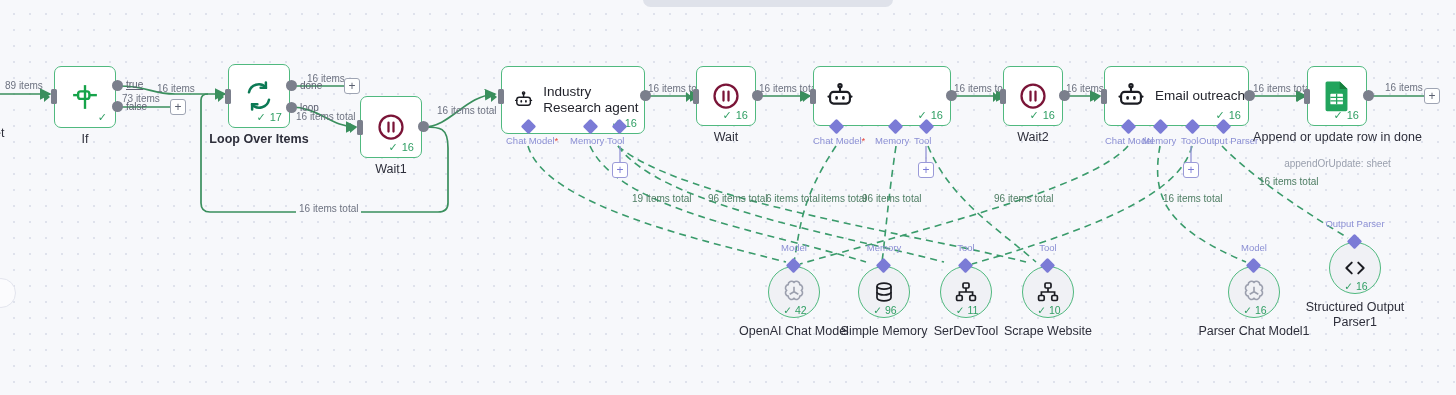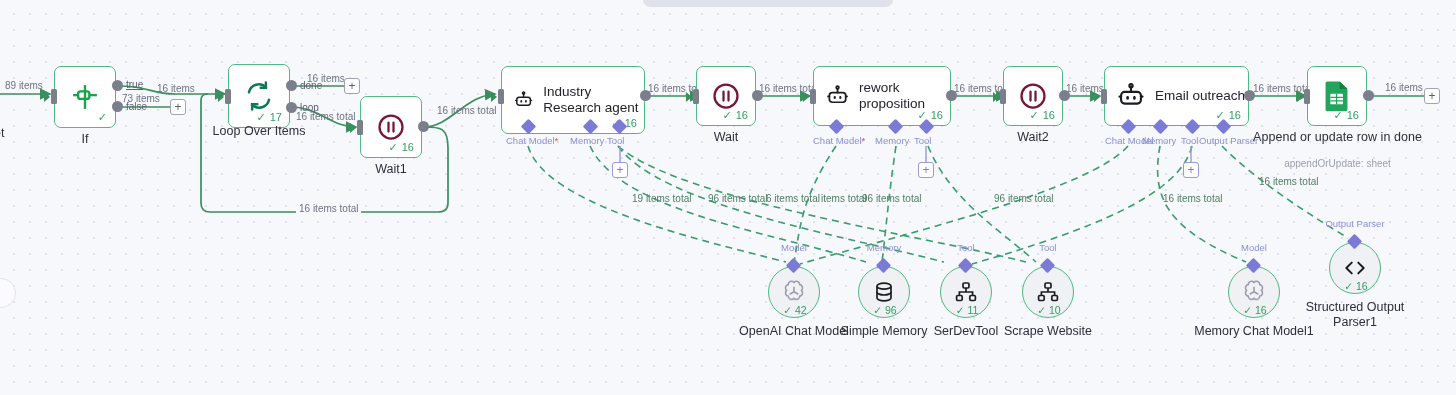--- a/index.html
+++ b/index.html
@@ -217,21 +217,21 @@
         <path d="M20 15a8 8 0 0 1-13.5 4"></path>
           <polyline points="6.5 22.8 6.5 18.6 10.7 18.6"></polyline>
       </svg>
       <span class="check"><span class="tick">✓</span> <span>17</span></span>
     </div>
     <div class="port-in" style="left:-3px;top:25px;"></div>
     <div class="port-out" style="left:58px;top:16px;"></div>
     <div class="port-out" style="left:58px;top:38px;"></div>
     <div class="elabel" style="left:72px;top:16px;color:#5c6070;">done</div>
     <div class="elabel" style="left:72px;top:38px;color:#5c6070;">loop</div>
-    <div class="nlabel" style="left:-29px;top:60px;width:120px;">Loop Over Items</div>
+    <div class="nlabel" style="left:-29px;top:68px;width:120px;font-weight:bold;">Loop Over Items</div>
   </div>
   <div class="plus" style="left:344px;top:78px;">+</div>
 
   <div class="node" style="left:360px;top:96px;">
     <div class="nbox sq">
       <svg class="ic" width="30" height="30" viewBox="0 0 24 24" fill="none" stroke="#7a1437" stroke-width="1.8">
         <circle cx="12" cy="12" r="9.2"></circle>
           <path d="M10 8.4v7.2M14 8.4v7.2" stroke-linecap="round"></path>
       </svg>
       <span class="check"><span class="tick">✓</span> <span>16</span></span>
@@ -282,21 +282,20 @@
   <div class="node" style="left:813px;top:66px;">
     <div class="nbox wide" style="width:138px;height:60px;">
       <svg class="ic" width="28" height="28" viewBox="0 0 24 24" fill="none" stroke="#1b1c22" stroke-width="1.8">
         <rect x="3.5" y="8.5" width="17" height="10" rx="3"></rect>
         <path d="M12 4.2v4.3" stroke-linecap="round"></path>
           <circle cx="12" cy="3.2" r="1.4"></circle>
         <rect x="8" y="12" width="2.2" height="3.2" rx="1.1" fill="#1b1c22" stroke="none"></rect>
         <rect x="13.8" y="12" width="2.2" height="3.2" rx="1.1" fill="#1b1c22" stroke="none"></rect>
         <path d="M3.5 12.5h-1.4M20.5 12.5h1.4" stroke-linecap="round"></path>
       </svg>
-      <div class="ntitle">rework proposition</div>
       <span class="check"><span class="tick">✓</span> <span>16</span></span>
     </div>
     <div class="port-in" style="left:-3px;top:23px;"></div>
     <div class="port-out" style="left:133px;top:24px;"></div>
 
     <div class="diamond" style="left:18px;top:55px;"></div>
     <div class="diamond" style="left:77px;top:55px;"></div>
     <div class="diamond" style="left:108px;top:55px;"></div>
     <div class="dlabel" style="left:0px;top:69px;"><span>Chat Model</span><span class="req">*</span></div>
     <div class="dlabel" style="left:62px;top:69px;">Memory</div>
@@ -421,21 +420,21 @@
   <div class="cnode" style="left:1228px;top:266px;">
     <div class="circ">
       <svg class="ic" width="26" height="26" viewBox="0 0 24 24" fill="none" stroke="#9b9fae" stroke-width="1.5">
         <path d="M12 3.1a3.1 3.1 0 0 1 5.4 2.1 3.1 3.1 0 0 1 1.5 5.3 3.1 3.1 0 0 1-1.5 5.3 3.1 3.1 0 0 1-5.4 2.1 3.1 3.1 0 0 1-5.4-2.1 3.1 3.1 0 0 1-1.5-5.3 3.1 3.1 0 0 1 1.5-5.3A3.1 3.1 0 0 1 12 3.1z"></path>
         <path d="M12 7.2v4.6l4 2.3M12 11.8l-4 2.3"></path>
       </svg>
       <span class="ccheck">✓ <span>16</span></span>
     </div>
     <div class="cport"></div>
     <div class="cptxt">Model</div>
-    <div class="clabel">Memory Chat Model1</div>
+    <div class="clabel">Parser Chat Model1</div>
   </div>
 
   <div class="cnode" style="left:1329px;top:242px;">
     <div class="circ">
       <svg class="ic" width="26" height="26" viewBox="0 0 24 24" fill="none" stroke="#1b1c22" stroke-width="1.8" stroke-linecap="round" stroke-linejoin="round">
         <polyline points="9 7 4 12 9 17"></polyline>
           <polyline points="15 7 20 12 15 17"></polyline>
       </svg>
       <span class="ccheck">✓ <span>16</span></span>
     </div>

